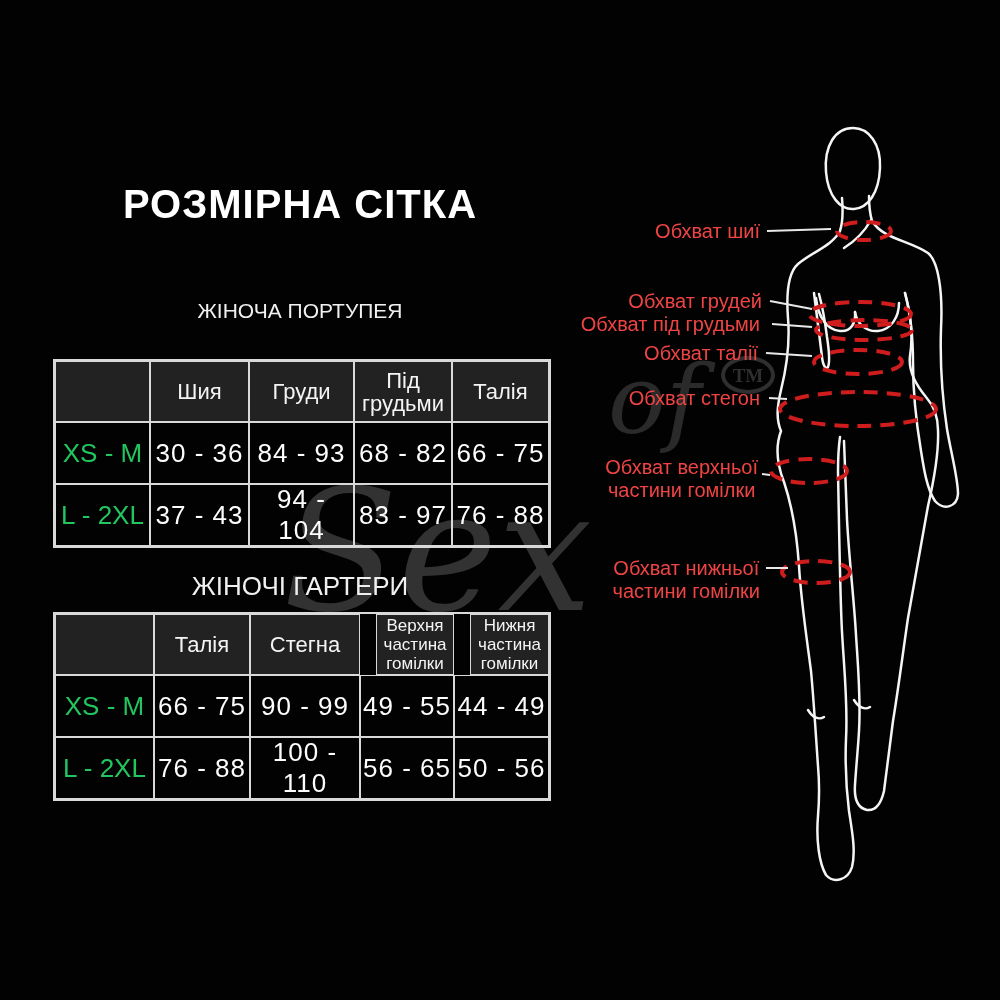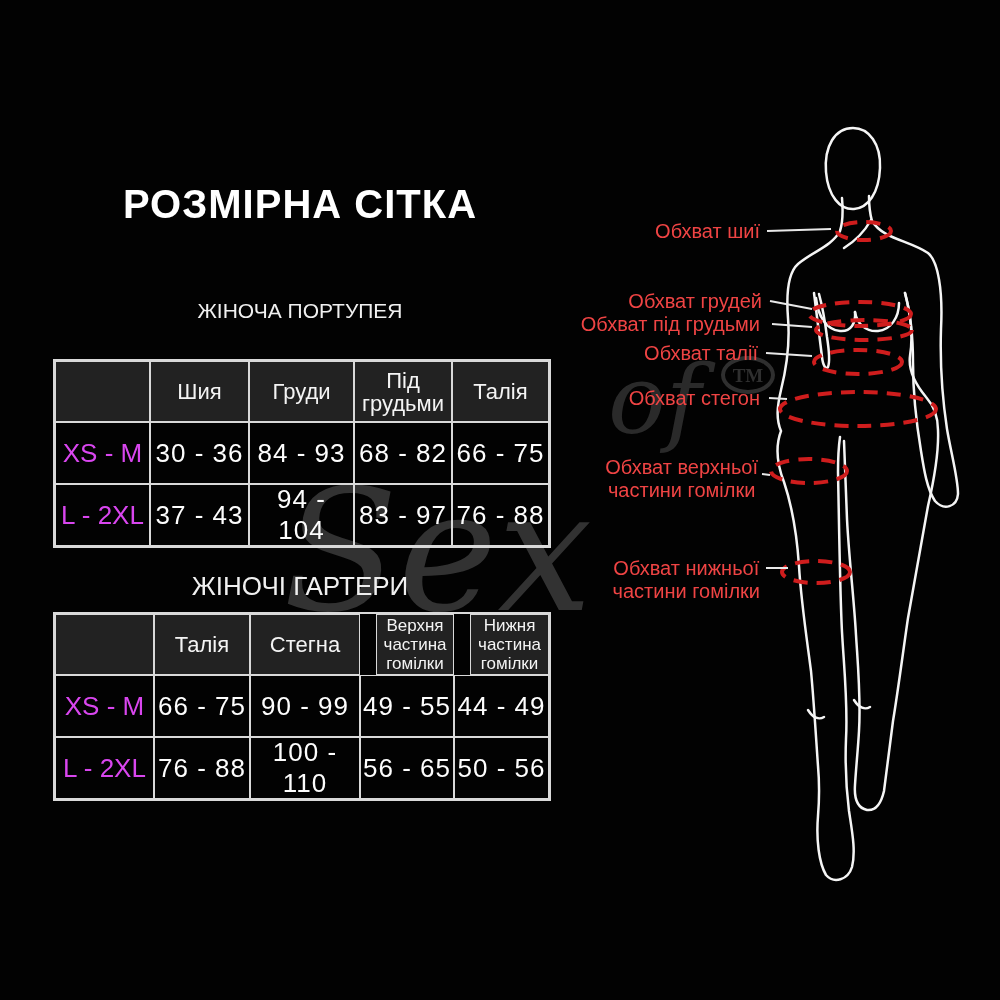--- a/index.html
+++ b/index.html
@@ -24,21 +24,21 @@
 
   
   .sizetable{position:absolute;left:53px;display:grid;z-index:2;border:2px solid #d9d9d9;}
   #table1{top:336px;grid-template-columns:95px 99px 105px 98px 97px;grid-template-rows:61px 62px 62px;margin-top:23px;}
   #table2{top:612px;grid-template-columns:99px 96px 110px 94px 95px;grid-template-rows:61px 62px 62px;}
   .cell{border:1px solid #d9d9d9;display:flex;align-items:center;justify-content:center;
         text-align:center;background:transparent;}
   .hcell{background:rgba(255,255,255,0.13);font-size:22px;line-height:23px;color:#f4f4f4;}
   .hcell.small{font-size:17px;line-height:19px;margin-left:16px;}
   .vcell{font-size:26px;color:#fdfdfd;letter-spacing:1px;}
-  .lcell{font-size:26px;color:#d946ef;}
+  .lcell{font-size:26px;color:#22c55e;}
 
   
   #figure-svg{position:absolute;left:0;top:0;z-index:3;pointer-events:none;}
 
   
   .mlabel{position:absolute;z-index:4;font-size:20px;line-height:23px;color:#ef4444;
           text-align:right;white-space:nowrap;}
   .mlabel.twoline{text-align:center;}
   #ml-neck{right:240px;top:220px;}
   #ml-chest{right:238px;top:290px;}

